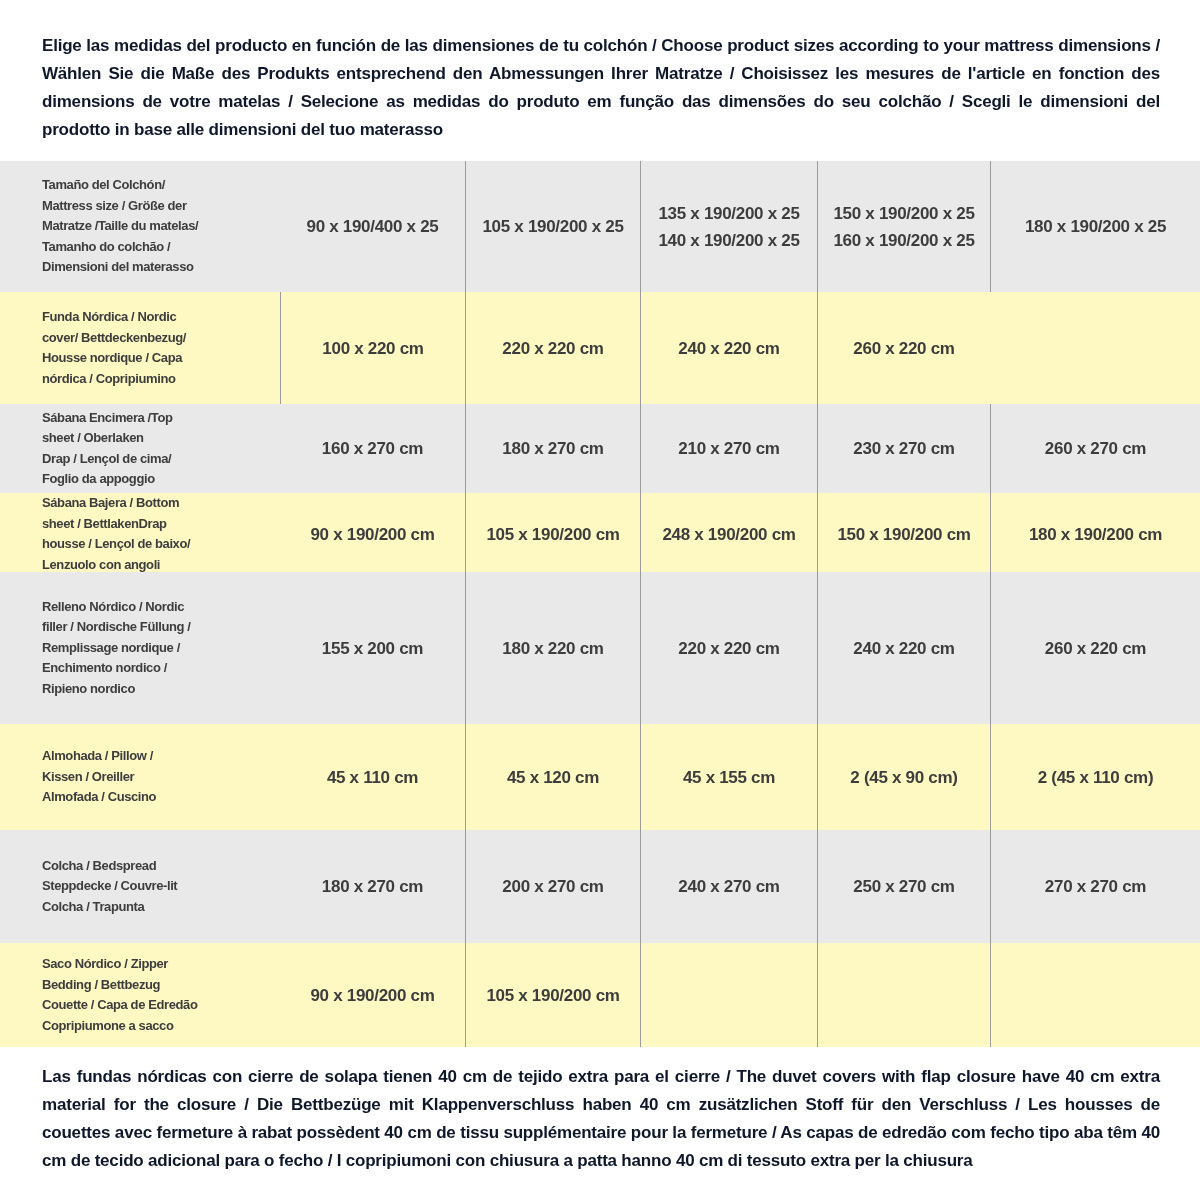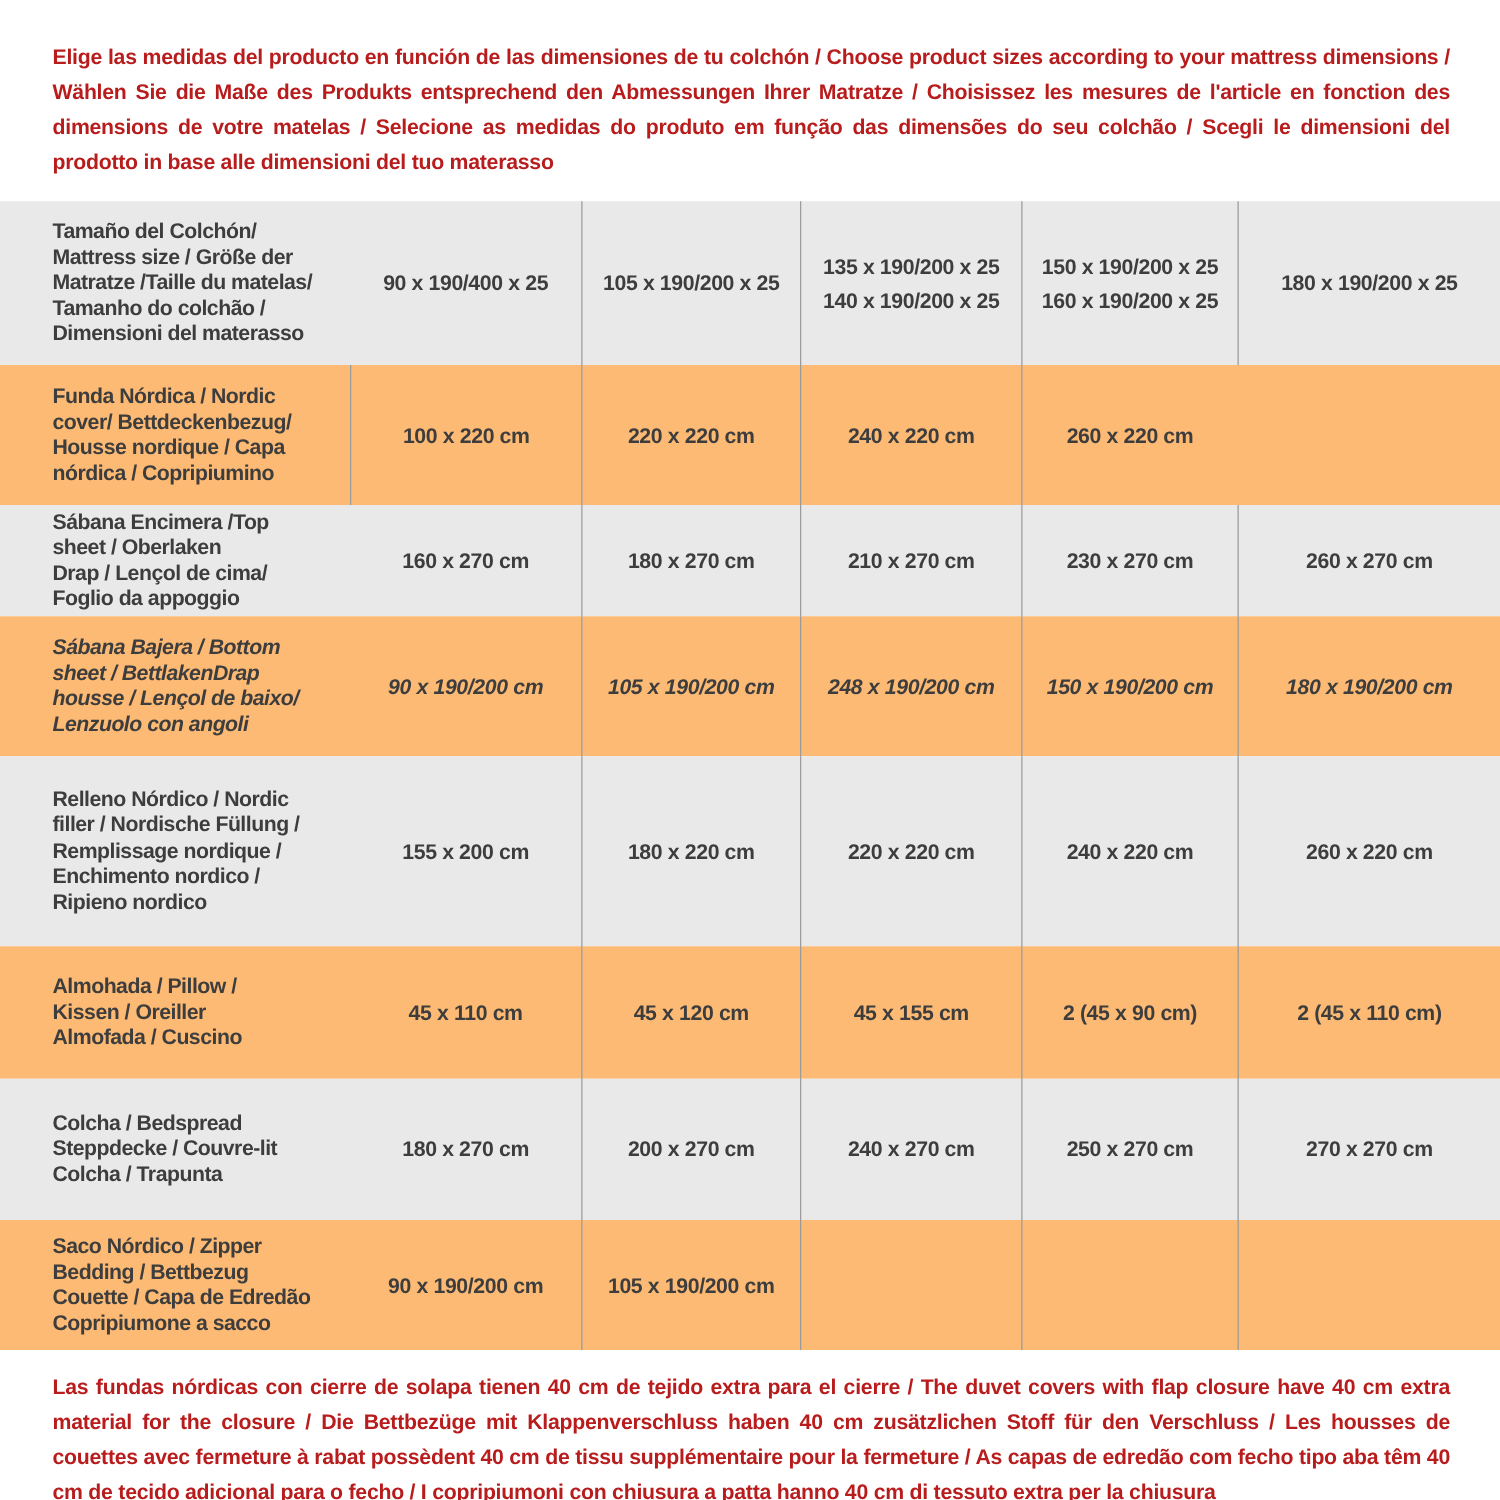--- a/index.html
+++ b/index.html
@@ -16,70 +16,70 @@
     width: 1200px;
     height: 1200px;
     box-sizing: border-box;
   }
   .intro, .footnote {
     font-weight: bold;
     font-size: 17px;
     line-height: 28px;
     text-align: justify;
     letter-spacing: -0.2px;
-    color: #b91c1c;
+    color: #0f172a;
   }
   .intro {
     margin: 0;
     padding: 32px 40px 0 42px;
   }
   .footnote {
     margin: 0;
     padding: 16px 40px 0 42px;
   }
   .size-table {
     margin-top: 17px;
     width: 1200px;
   }
   .trow {
     display: grid;
     grid-template-columns: 280px 185px 175px 177px 173px 210px;
     width: 1200px;
     box-sizing: border-box;
   }
   .trow.shade { background: #e9e9e9; }
-  .trow.plain { background: #fdba74; }
+  .trow.plain { background: #fef9c3; }
   .cell {
     display: flex;
     align-items: center;
     box-sizing: border-box;
     font-weight: bold;
     white-space: pre-line;
   }
   .cell.label {
     padding-left: 42px;
     padding-right: 8px;
     justify-content: flex-start;
     text-align: left;
-    font-size: 17px;
+    font-size: 13px;
     line-height: 20.5px;
     letter-spacing: -0.4px;
   }
   .cell.val {
     justify-content: center;
     text-align: center;
     font-size: 17px;
     line-height: 27px;
     letter-spacing: -0.3px;
   }
   .cell.divided { border-left: 1px solid #9b9b9b; }
   .r-header   { height: 131px; }
   .r-funda    { height: 112px; }
   .r-encimera { height: 89px; }
-  .r-bajera   { height: 112px; font-style: italic; }
+  .r-bajera   { height: 79px; }
   .r-relleno  { height: 152px; }
   .r-almohada { height: 106px; }
   .r-colcha   { height: 113px; }
   .r-saco     { height: 104px; }
 </style>
 </head>
 <body>
 
 <div class="page">
 

